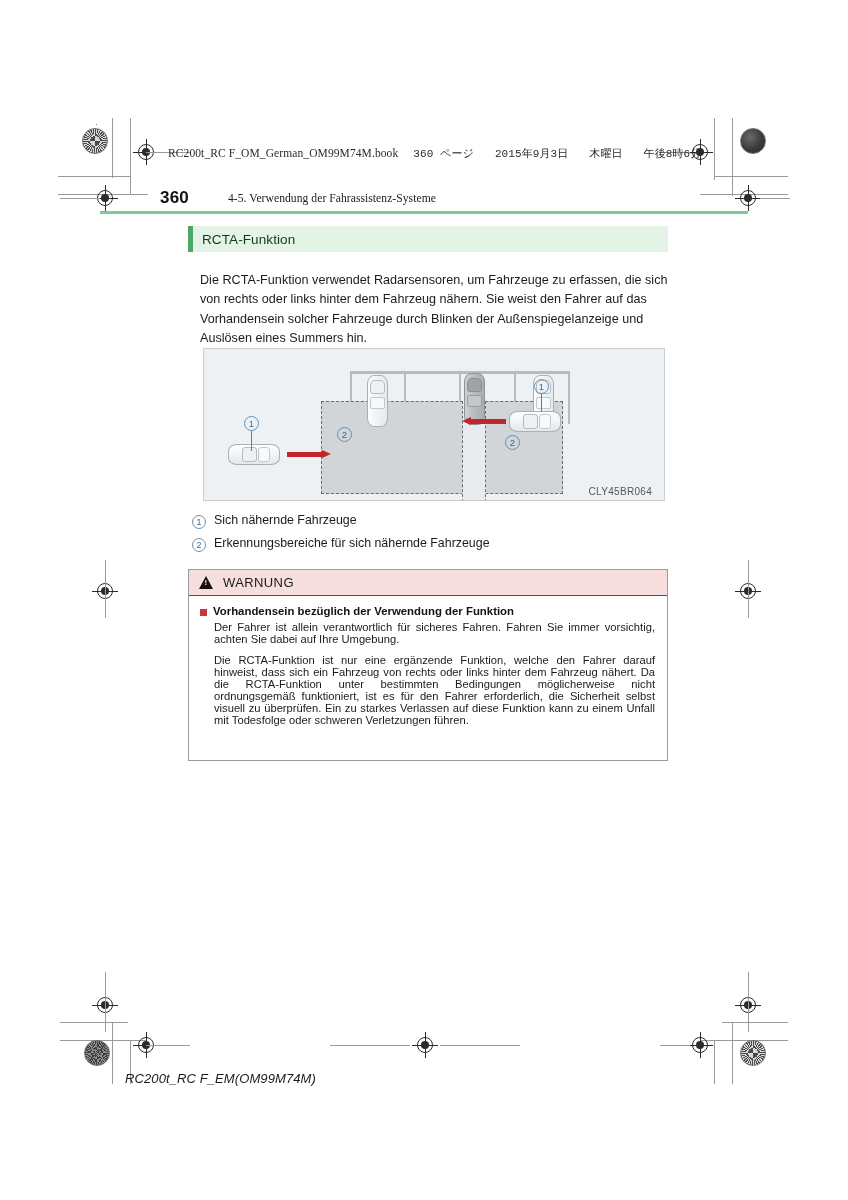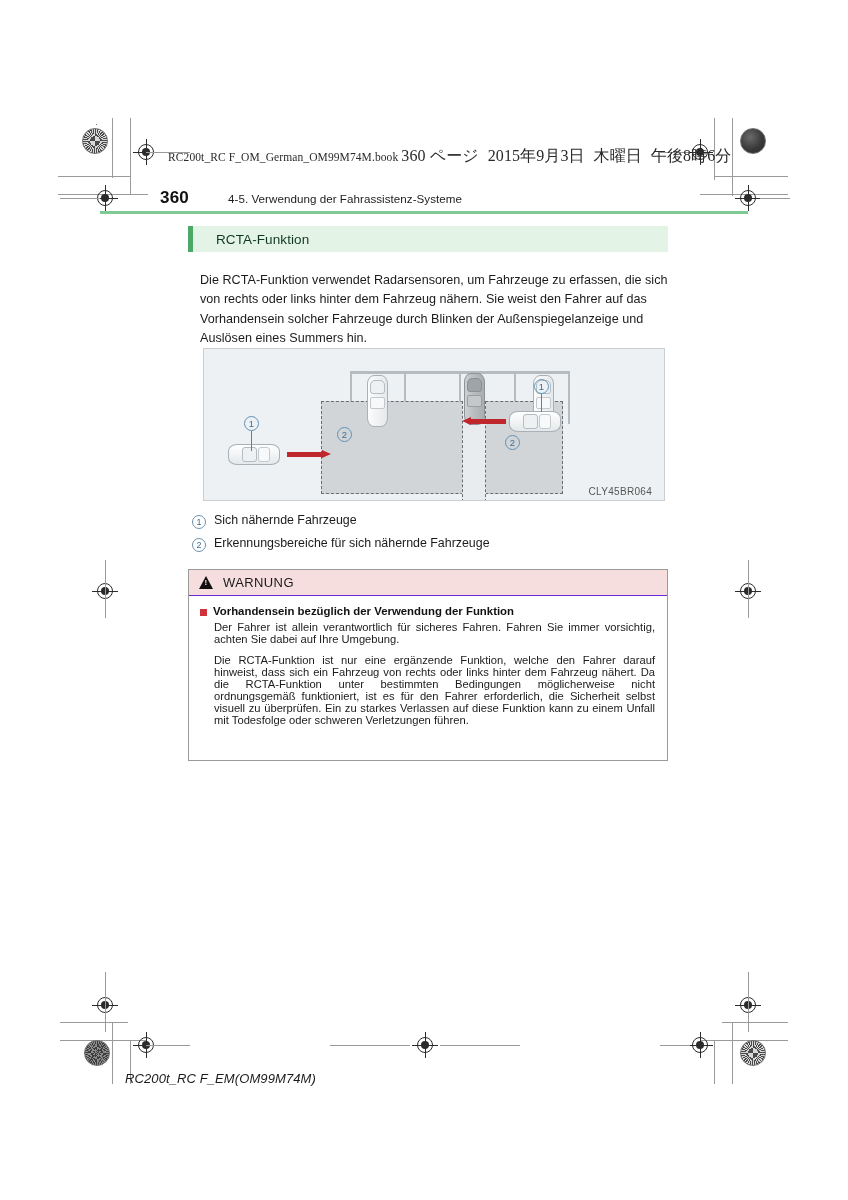--- a/index.html
+++ b/index.html
@@ -54,44 +54,45 @@
   .trim i { position:absolute; background:#7d7d7d; }
 
   
   .page { position:absolute; left:0; top:0; width:848px; height:1200px; }
 
   .bookline {
     position:absolute; left:168px; top:146px;
     font-family:"Liberation Serif", serif;
     font-size:11.5px; letter-spacing:.1px; color:#2a2a2a; white-space:nowrap;
   }
-  .bookline .jp { font-family:Liberation Serif, serif; font-size:16px; }
+  .bookline .jp { font-family:Liberation Mono, monospace; font-size:11px;margin-left:12px; }
 
   .pagehead { position:absolute; left:160px; top:188px; width:590px; height:26px; }
   .pagenum {
     position:absolute; left:0; top:0; font-size:17px; font-weight:bold; color:#111;
     letter-spacing:.2px;
   }
   .sectiontitle {
     position:absolute; left:68px; top:4px; font-size:11.6px; color:#1c1c1c;
     letter-spacing:.05px;
+    font-family:Liberation Serif, serif;
   }
   .greenrule {
     position:absolute; left:100px; top:211px; width:648px; height:3px;
     background:#7fc994;
   }
 
   
   .sec-head {
     position:absolute; left:188px; top:226px; width:480px; height:26px;
     background:#e3f3e6; display:flex; align-items:center;
   }
   .sec-head .tick { width:5px; height:26px; background:#4ba866; flex:0 0 5px; }
   .sec-head .label {
-    font-size:13.5px; color:#11381f; padding-left:23px; letter-spacing:.1px;
+    font-size:13.5px; color:#11381f; padding-left:9px; letter-spacing:.1px;
   }
 
   .body-par {
     position:absolute; left:200px; top:258px; width:472px;
     font-size:12.6px; line-height:19.6px; color:#1b1b1b; letter-spacing:.02px;
   }
 
   
   .figure {
     position:absolute; left:203px; top:348px; width:462px; height:153px;

